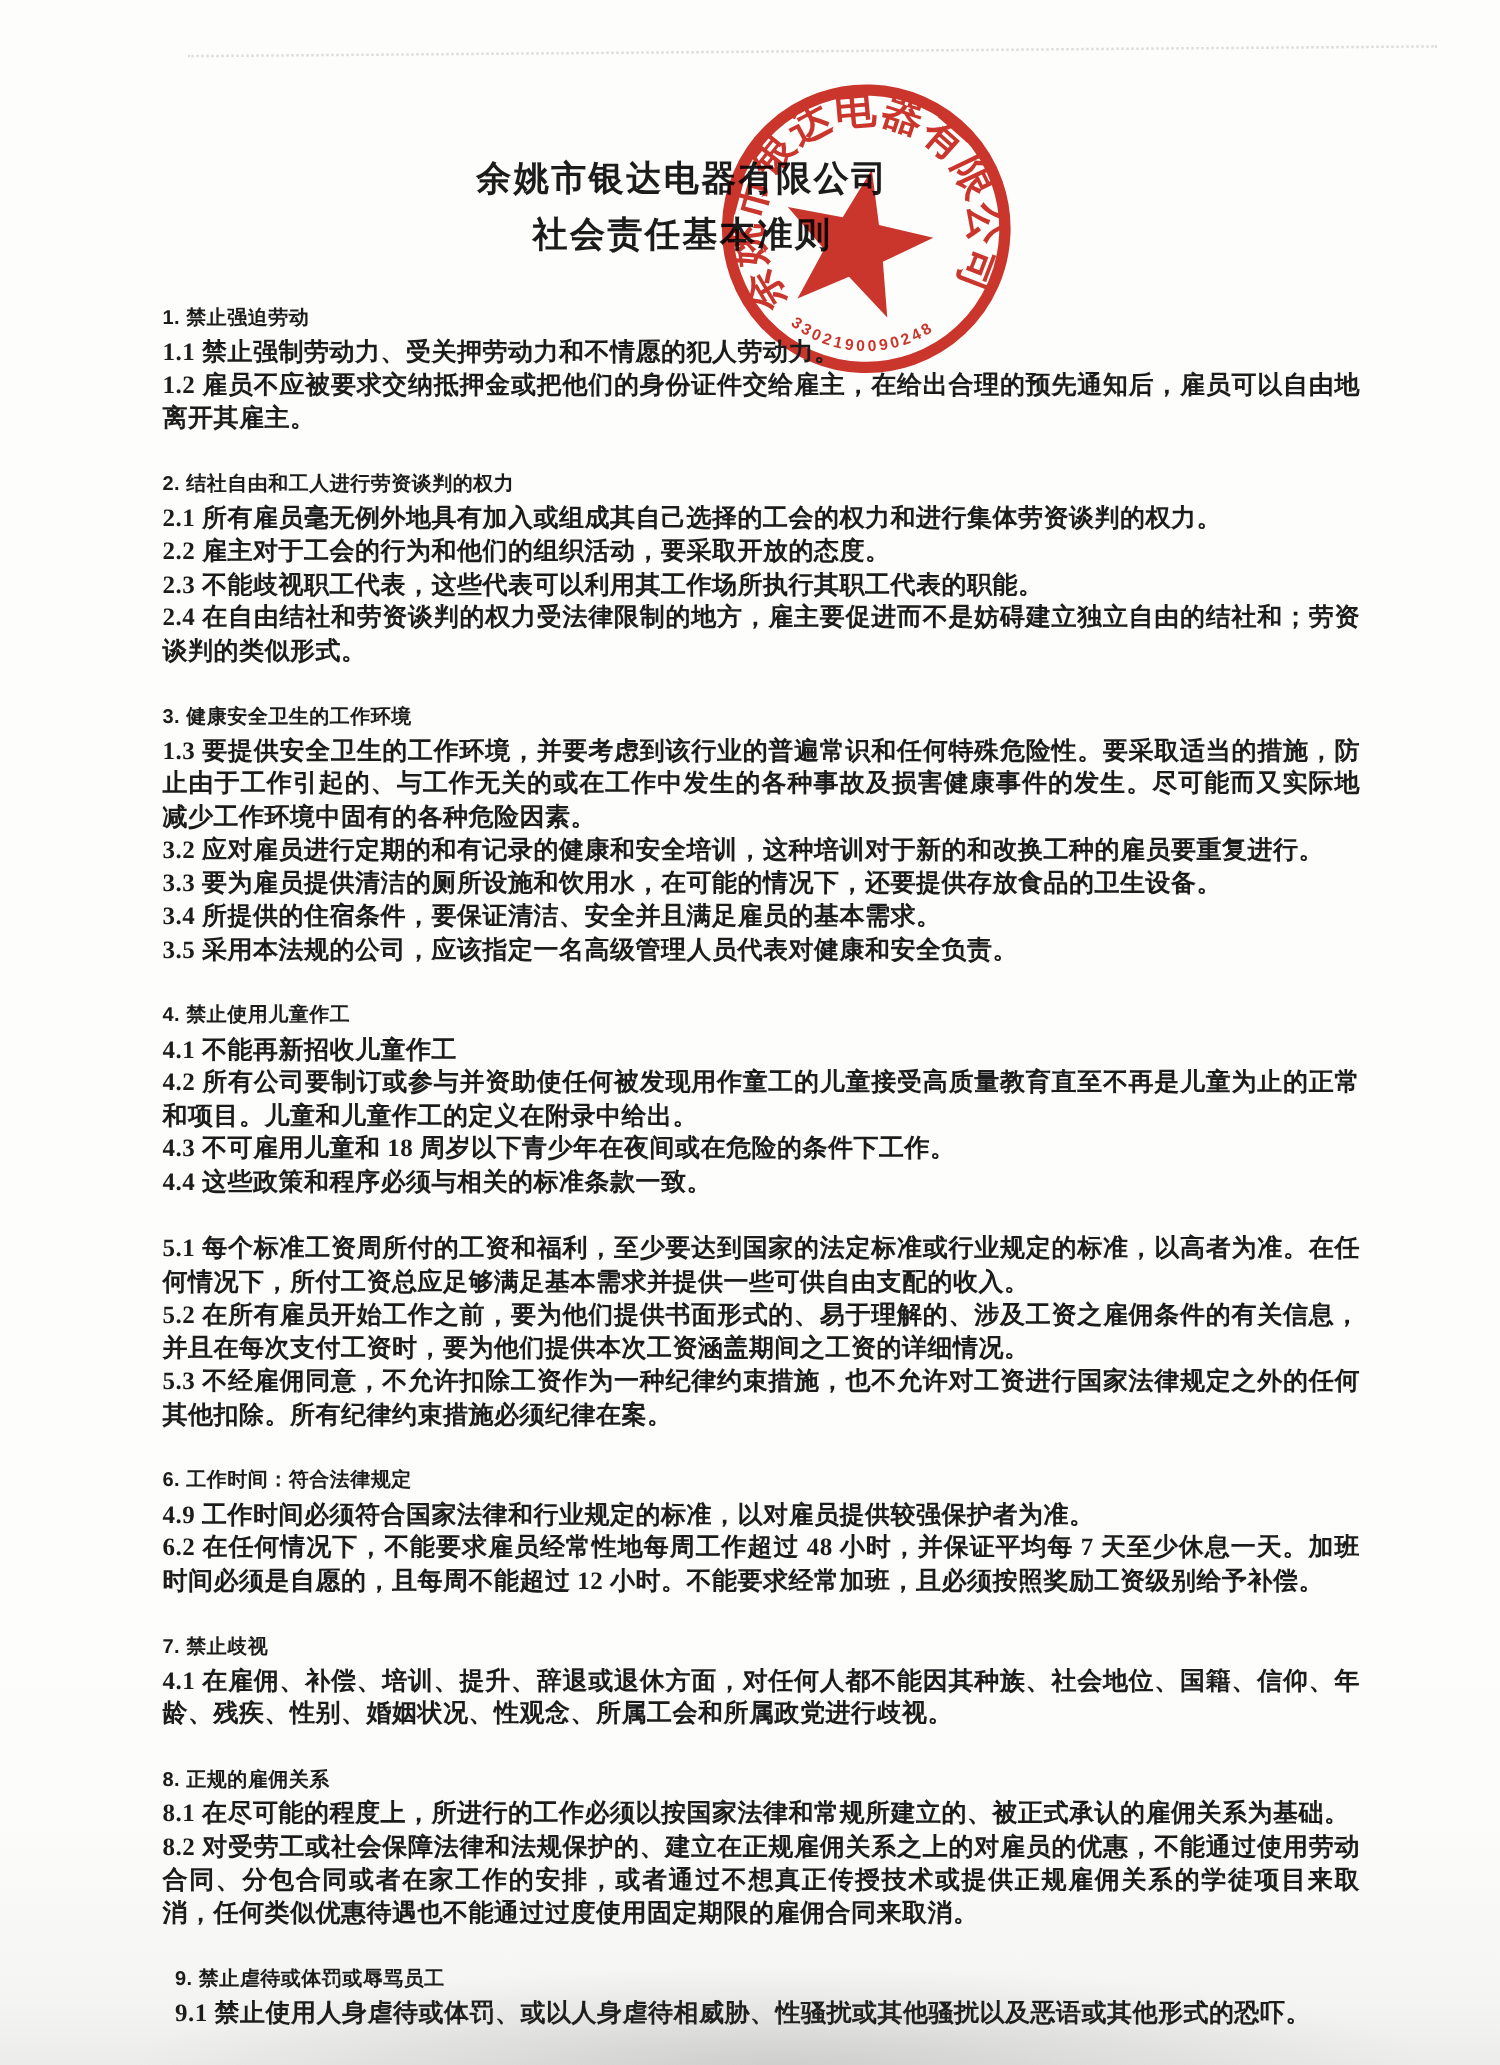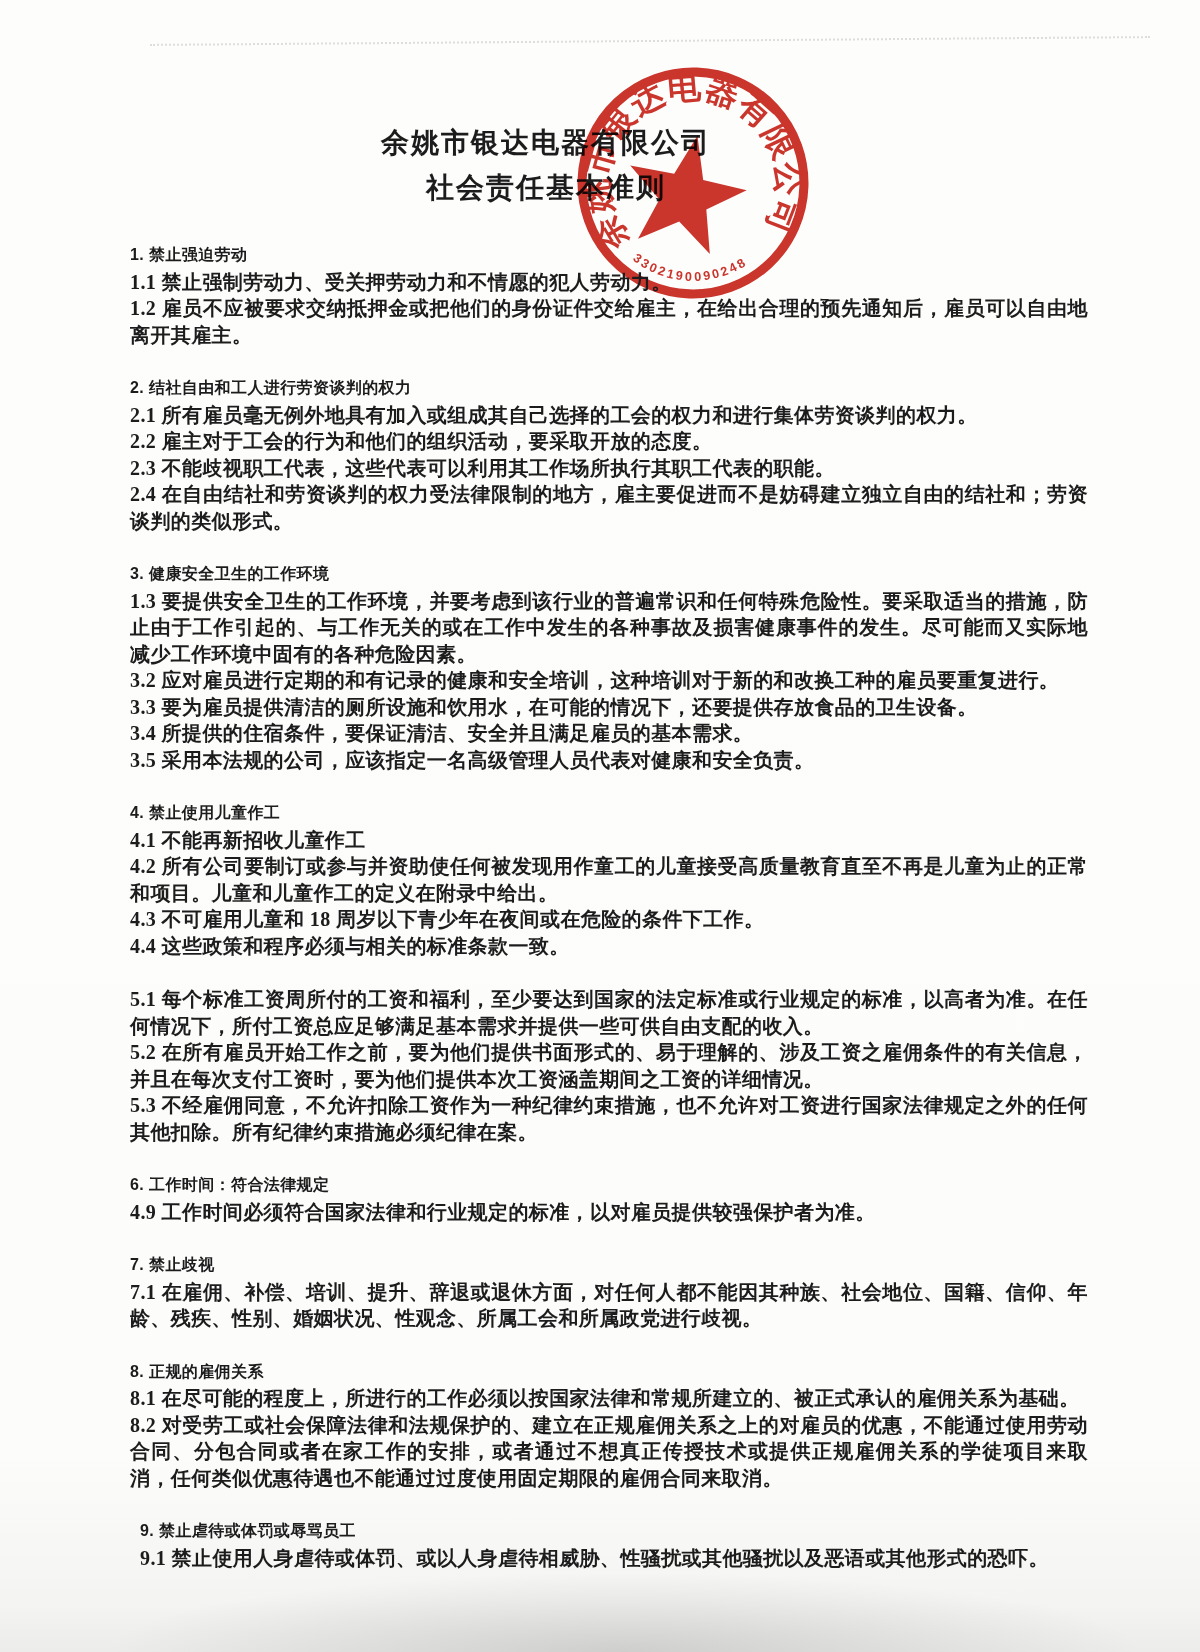--- a/index.html
+++ b/index.html
@@ -122,25 +122,26 @@
 
     <section class="doc-section">
       <p>5.1 每个标准工资周所付的工资和福利，至少要达到国家的法定标准或行业规定的标准，以高者为准。在任何情况下，所付工资总应足够满足基本需求并提供一些可供自由支配的收入。</p>
       <p>5.2 在所有雇员开始工作之前，要为他们提供书面形式的、易于理解的、涉及工资之雇佣条件的有关信息，并且在每次支付工资时，要为他们提供本次工资涵盖期间之工资的详细情况。</p>
       <p>5.3 不经雇佣同意，不允许扣除工资作为一种纪律约束措施，也不允许对工资进行国家法律规定之外的任何其他扣除。所有纪律约束措施必须纪律在案。</p>
     </section>
 
     <section class="doc-section">
       <h2>6. 工作时间：符合法律规定</h2>
       <p>4.9 工作时间必须符合国家法律和行业规定的标准，以对雇员提供较强保护者为准。</p>
+      <p>6.2 在任何情况下，不能要求雇员经常性地每周工作超过 48 小时，并保证平均每 7 天至少休息一天。加班时间必须是自愿的，且每周不能超过 12 小时。不能要求经常加班，且必须按照奖励工资级别给予补偿。</p>
     </section>
 
     <section class="doc-section">
       <h2>7. 禁止歧视</h2>
-      <p>7.1 在雇佣、补偿、培训、提升、辞退或退休方面，对任何人都不能因其种族、社会地位、国籍、信仰、年龄、残疾、性别、婚姻状况、性观念、所属工会和所属政党进行歧视。</p>
+      <p>4.1 在雇佣、补偿、培训、提升、辞退或退休方面，对任何人都不能因其种族、社会地位、国籍、信仰、年龄、残疾、性别、婚姻状况、性观念、所属工会和所属政党进行歧视。</p>
     </section>
 
     <section class="doc-section">
       <h2>8. 正规的雇佣关系</h2>
       <p>8.1 在尽可能的程度上，所进行的工作必须以按国家法律和常规所建立的、被正式承认的雇佣关系为基础。</p>
       <p>8.2 对受劳工或社会保障法律和法规保护的、建立在正规雇佣关系之上的对雇员的优惠，不能通过使用劳动合同、分包合同或者在家工作的安排，或者通过不想真正传授技术或提供正规雇佣关系的学徒项目来取消，任何类似优惠待遇也不能通过过度使用固定期限的雇佣合同来取消。</p>
     </section>
 
     <section class="doc-section indent">
       <h2>9. 禁止虐待或体罚或辱骂员工</h2>

